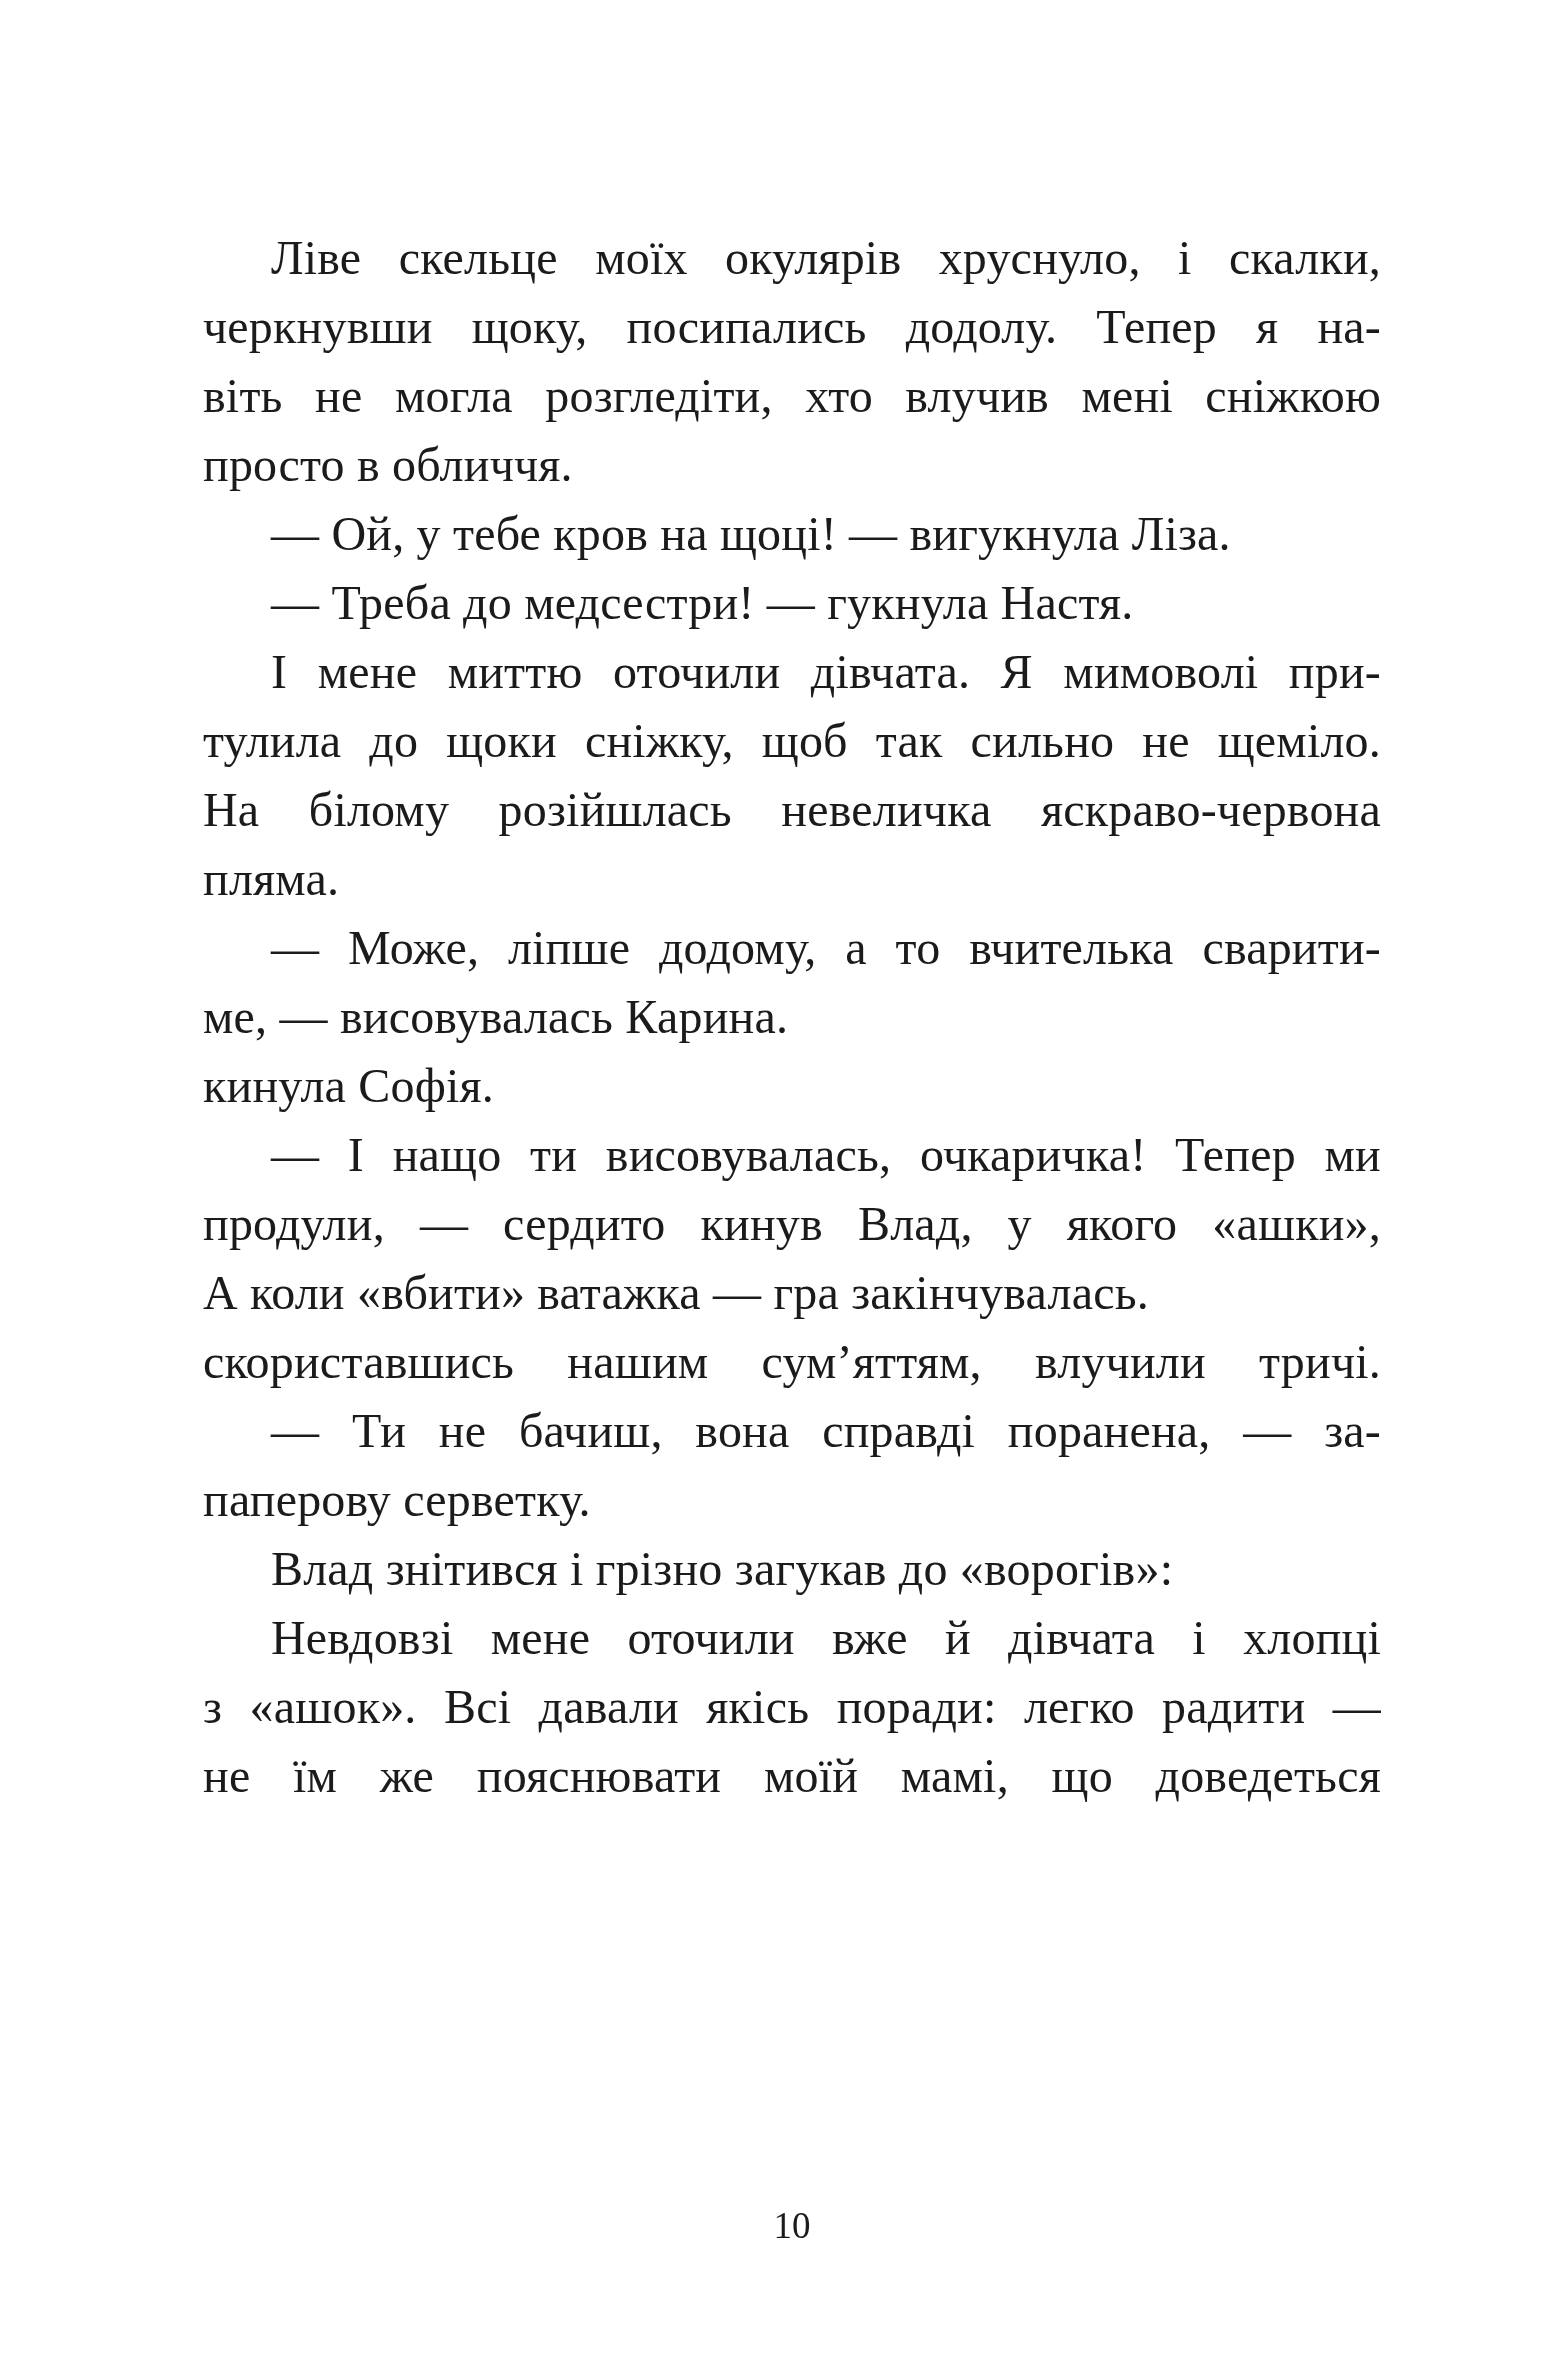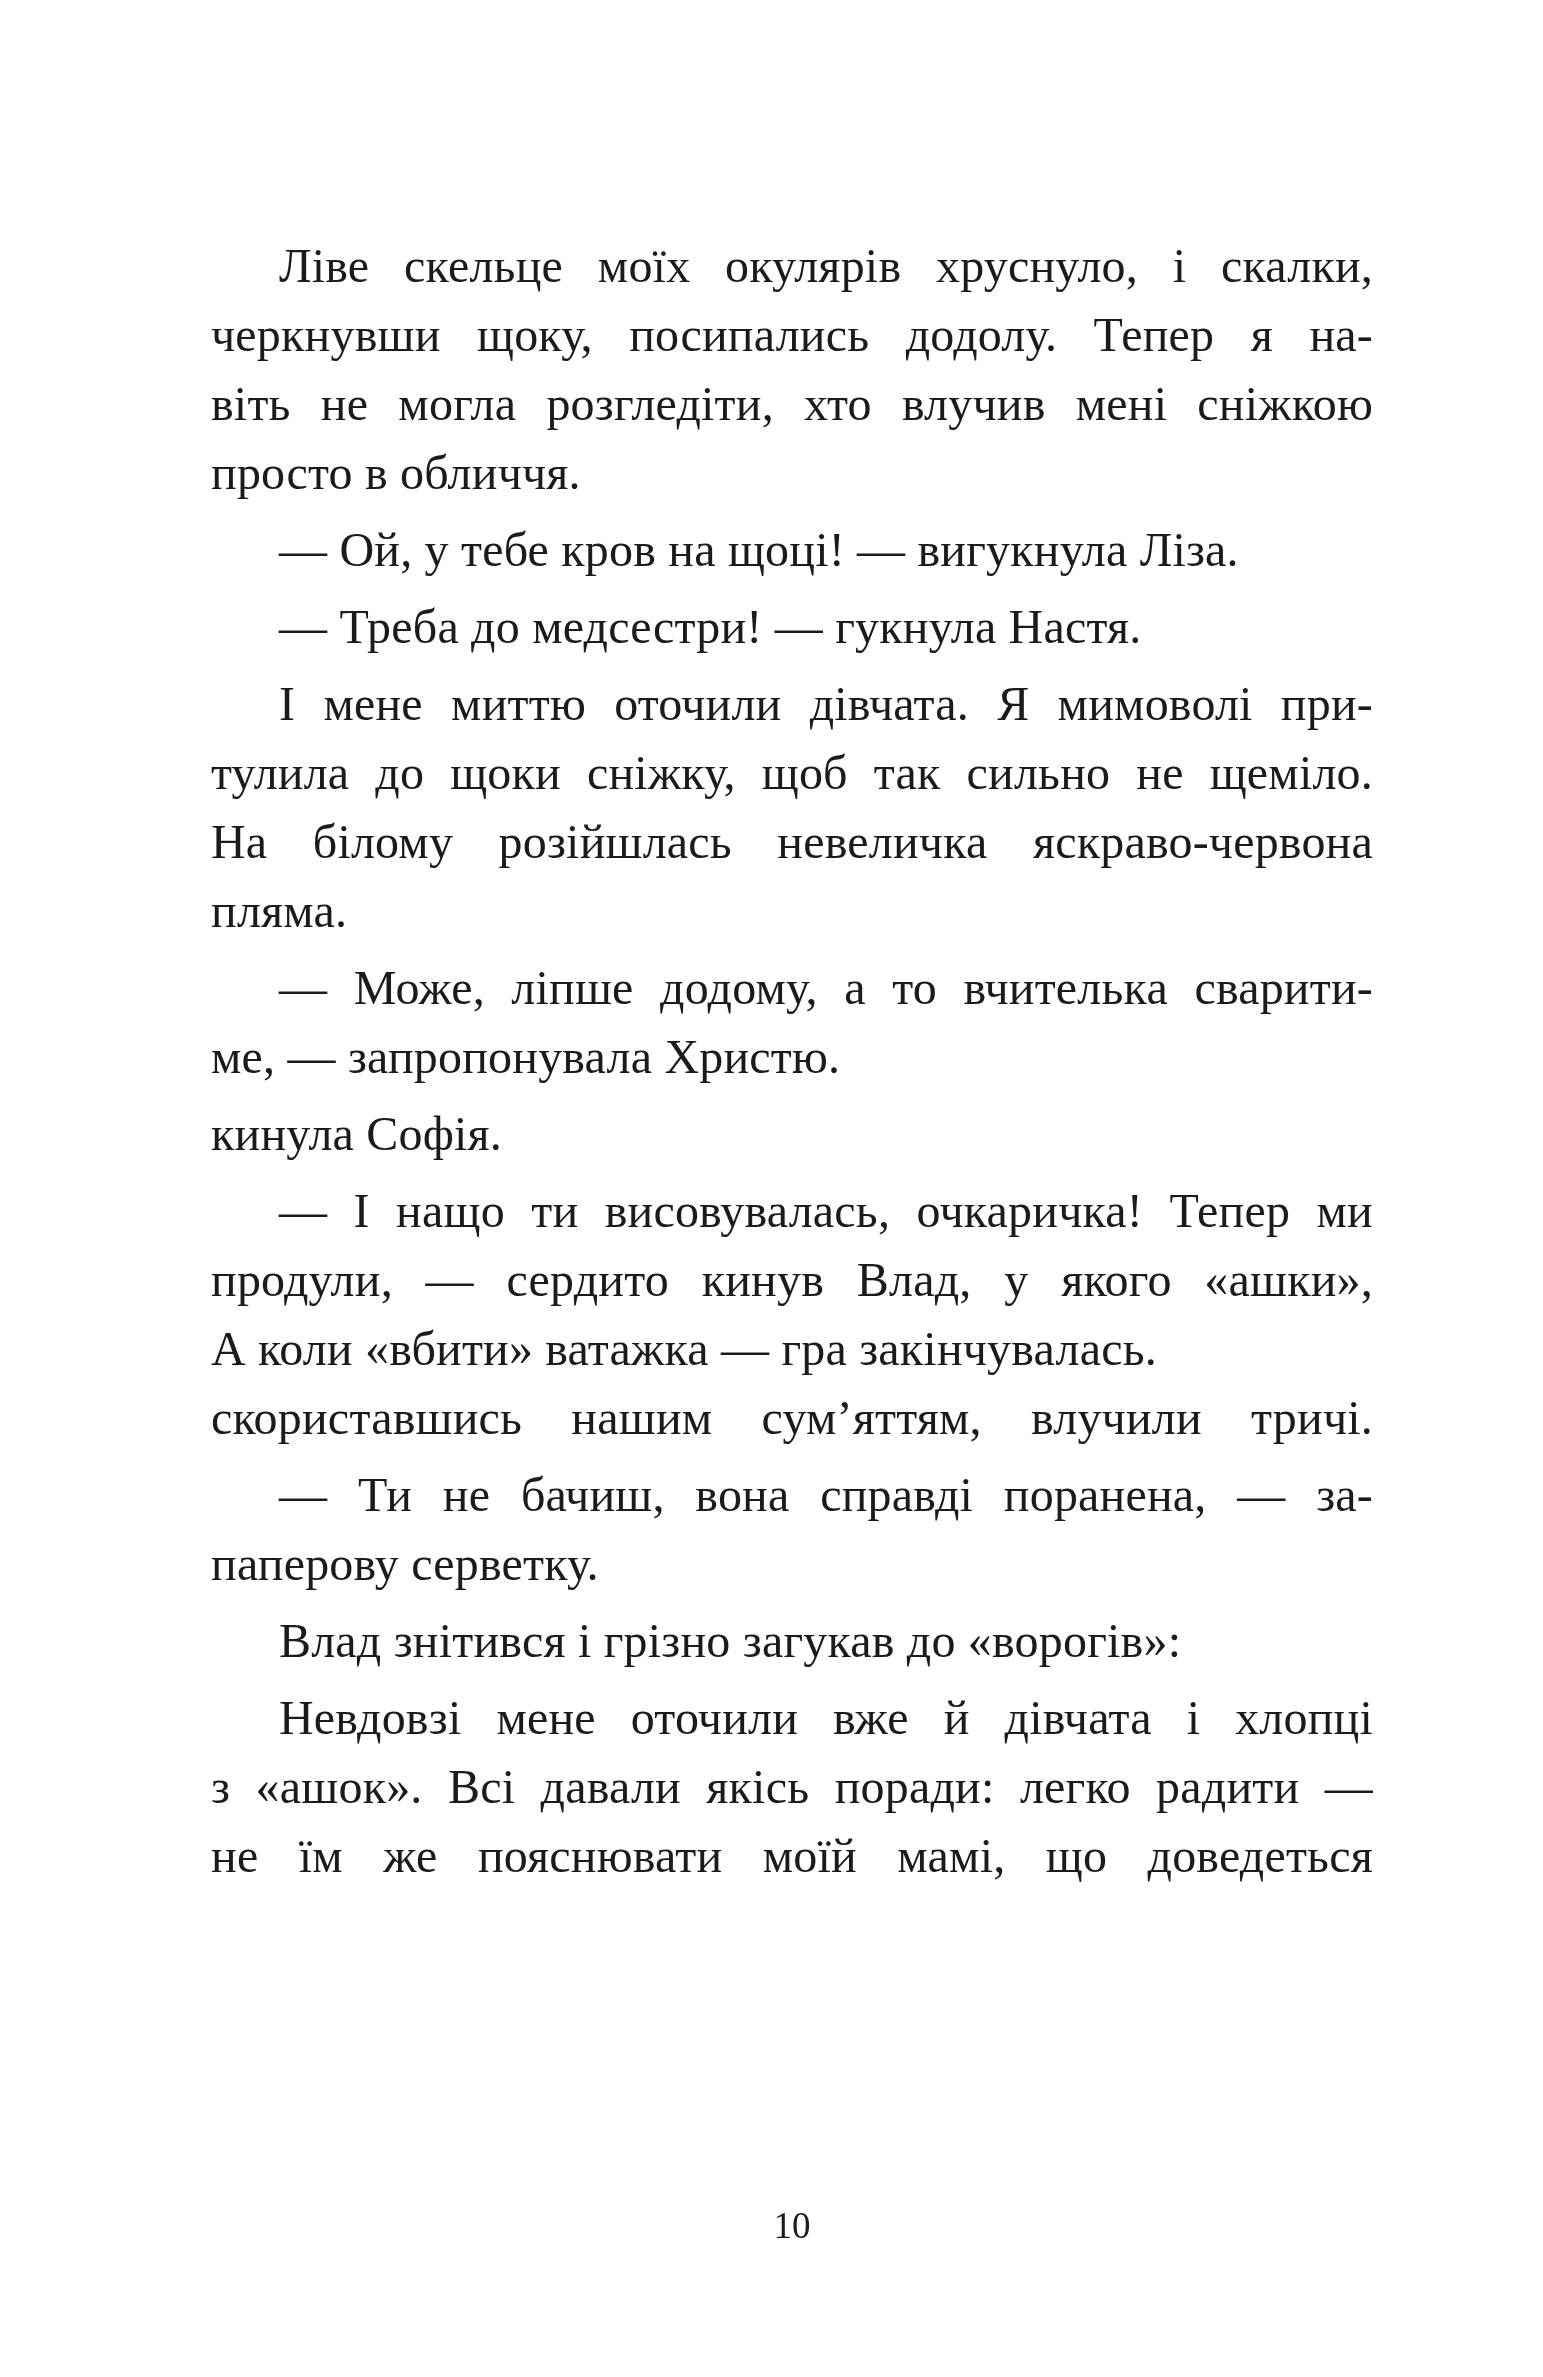--- a/index.html
+++ b/index.html
@@ -18,21 +18,21 @@
     width: 1543px;
     height: 2377px;
     background: #ffffff;
   }
   .text-block {
     position: absolute;
     left: 203px;
     top: 223px;
     width: 1178px;
   }
-  .para { margin: 8px; }
+  .para { margin: 0; }
   .line {
     font-size: 48px;
     line-height: 69px;
     height: 69px;
     overflow: hidden;
     text-align: justify;
     text-align-last: justify;
     letter-spacing: 0.2px;
   }
   .line.end { text-align-last: left; }
@@ -71,21 +71,21 @@
 
     <div class="para">
       <div class="line indent">І мене миттю оточили дівчата. Я мимоволі при-</div>
       <div class="line">тулила до щоки сніжку, щоб так сильно не щеміло.</div>
       <div class="line">На білому розійшлась невеличка яскраво-червона</div>
       <div class="line end">пляма.</div>
     </div>
 
     <div class="para">
       <div class="line indent">— Може, ліпше додому, а то вчителька сварити-</div>
-      <div class="line end">ме, — запропонувала Христю.</div>
+      <div class="line end">ме, — висовувалась Карина.</div>
     </div>
 
     <div class="para">
       <div class="line end">кинула Софія.</div>
     </div>
 
     <div class="para">
       <div class="line indent">— І нащо ти висовувалась, очкаричка! Тепер ми</div>
       <div class="line">продули, — сердито кинув Влад, у якого «ашки»,</div>
       <div class="line end">А коли «вбити» ватажка — гра закінчувалась.</div>

